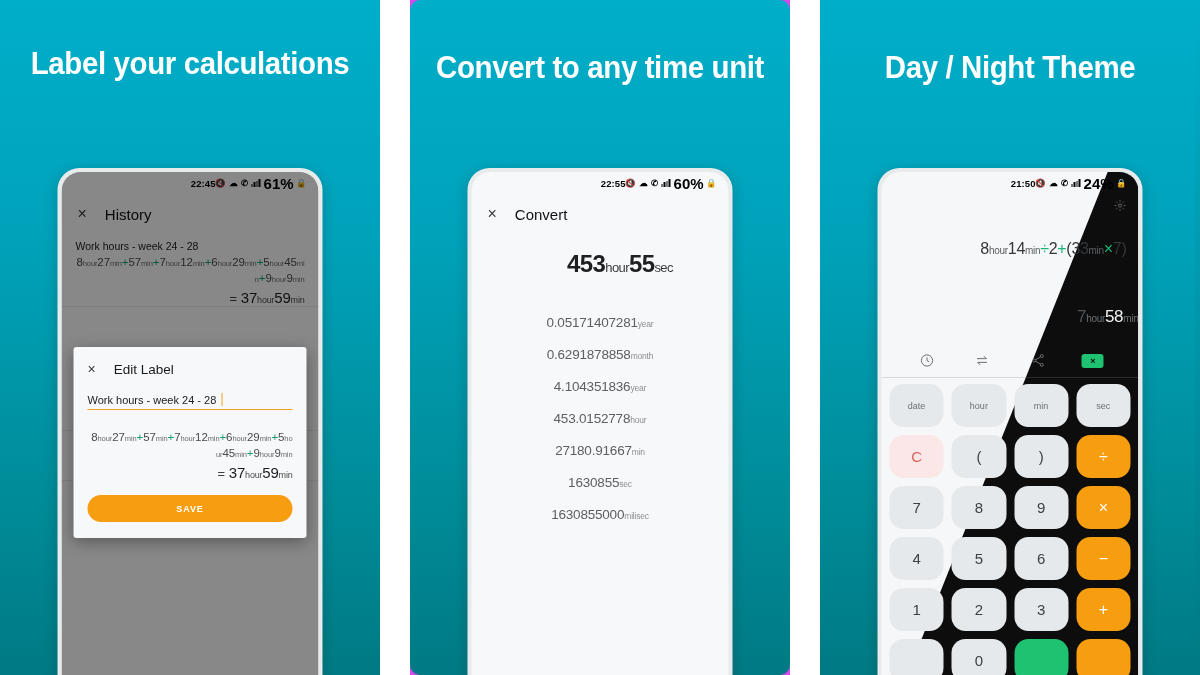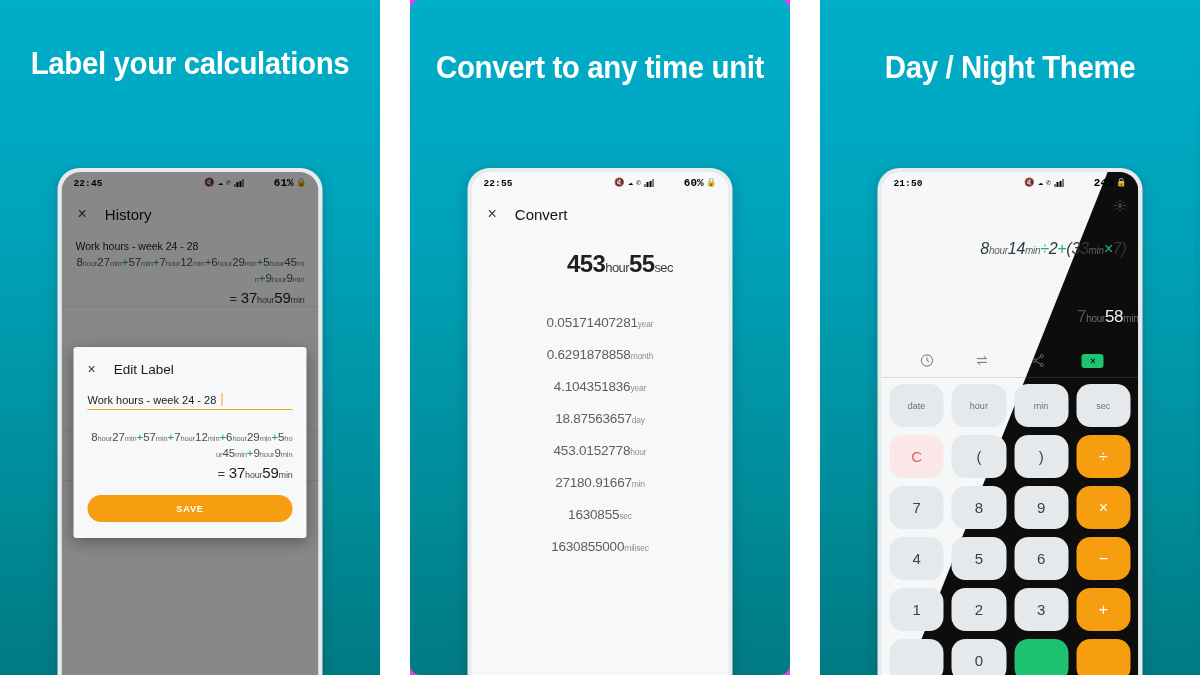--- a/index.html
+++ b/index.html
@@ -63,36 +63,35 @@
     border-radius: 19px 19px 0 0;
     overflow: hidden;
     background: #f5f7f8;
   }
 
   
   .statusbar {
     height: 22px;
     display: flex;
     align-items: center;
-    justify-content: space-between;
+    justify-content: flex-end;
     padding: 0 11px 0 12px;
     font-size: 9.5px;
     font-weight: bold;
     letter-spacing: 0.1px;
-    font-family: Liberation Mono, monospace;
   }
   .sb-icons { display: flex; align-items: center; gap: 3px; font-size: 8px; }
   .sb-glyph { font-size: 8.5px; line-height: 1; }
   .sb-bars { display: inline-flex; align-items: flex-end; gap: 1px; height: 8px; }
   .sb-bars i { display: block; width: 1.6px; background: currentColor; }
   .sb-bars i:nth-child(1){height:3px}
   .sb-bars i:nth-child(2){height:5px}
   .sb-bars i:nth-child(3){height:6.5px}
   .sb-bars i:nth-child(4){height:8px}
-  .sb-batt { font-size: 11px; font-weight: bold; margin-left: 27px; }
+  .sb-batt { font-size: 15px; font-weight: bold; }
 
   
   .screen-1 { background: #f7f8f9; }
   .dim-layer { position: absolute; inset: 0; background: rgba(0,0,0,0.45); pointer-events: none; z-index: 5; }
   .hist-wrap { position: absolute; inset: 0; background: #f7f8f9; }
   .appbar {
     height: 40px; display: flex; align-items: center; gap: 18px;
     padding: 0 16px; color: #1b1b1b;
   }
   .appbar .x-icon { font-size: 16px; color: #3a3a3a; line-height: 1; }
@@ -187,21 +186,21 @@
     clip-path: polygon(100% 0%, 100% 100%, 8% 100%, 88% 0%);
   }
   .calc-layer { position: absolute; inset: 0; z-index: 3; }
   .gear {
     position: absolute; top: 26px; right: 12px;
     width: 13px; height: 13px; color: #6e7376;
   }
   .calc-expr {
     position: absolute; top: 68px; left: 10px; right: 12px;
     text-align: right;
-    font-size: 16px; color: #33383b; letter-spacing: -0.3px; font-style: italic;
+    font-size: 16px; color: #33383b; letter-spacing: -0.3px;
   }
   .calc-expr .u { font-size: 10px; color: #5c6165; }
   .calc-expr .op { color: #19b877; }
   .calc-res {
     position: absolute; top: 135px; left: 10px; right: 0;
     text-align: right;
     font-size: 17px; color: #4e5358; letter-spacing: -0.3px;
   }
   .calc-res .u { font-size: 10px; color: #6a6f73; }
   .calc-res .big { color: #f2f4f5; }
@@ -374,23 +373,20 @@
 
         <div class="conv-list">
           <div class="conv-row">
             <span>0.05171407281</span><span class="u">year</span>
           </div>
           <div class="conv-row">
             <span>0.6291878858</span><span class="u">month</span>
           </div>
           <div class="conv-row">
             <span>4.104351836</span><span class="u">year</span>
-          </div>
-          <div class="conv-row">
-            <span>18.87563657</span><span class="u">day</span>
           </div>
           <div class="conv-row">
             <span>453.0152778</span><span class="u">hour</span>
           </div>
           <div class="conv-row">
             <span>27180.91667</span><span class="u">min</span>
           </div>
           <div class="conv-row">
             <span>1630855</span><span class="u">sec</span>
           </div>

